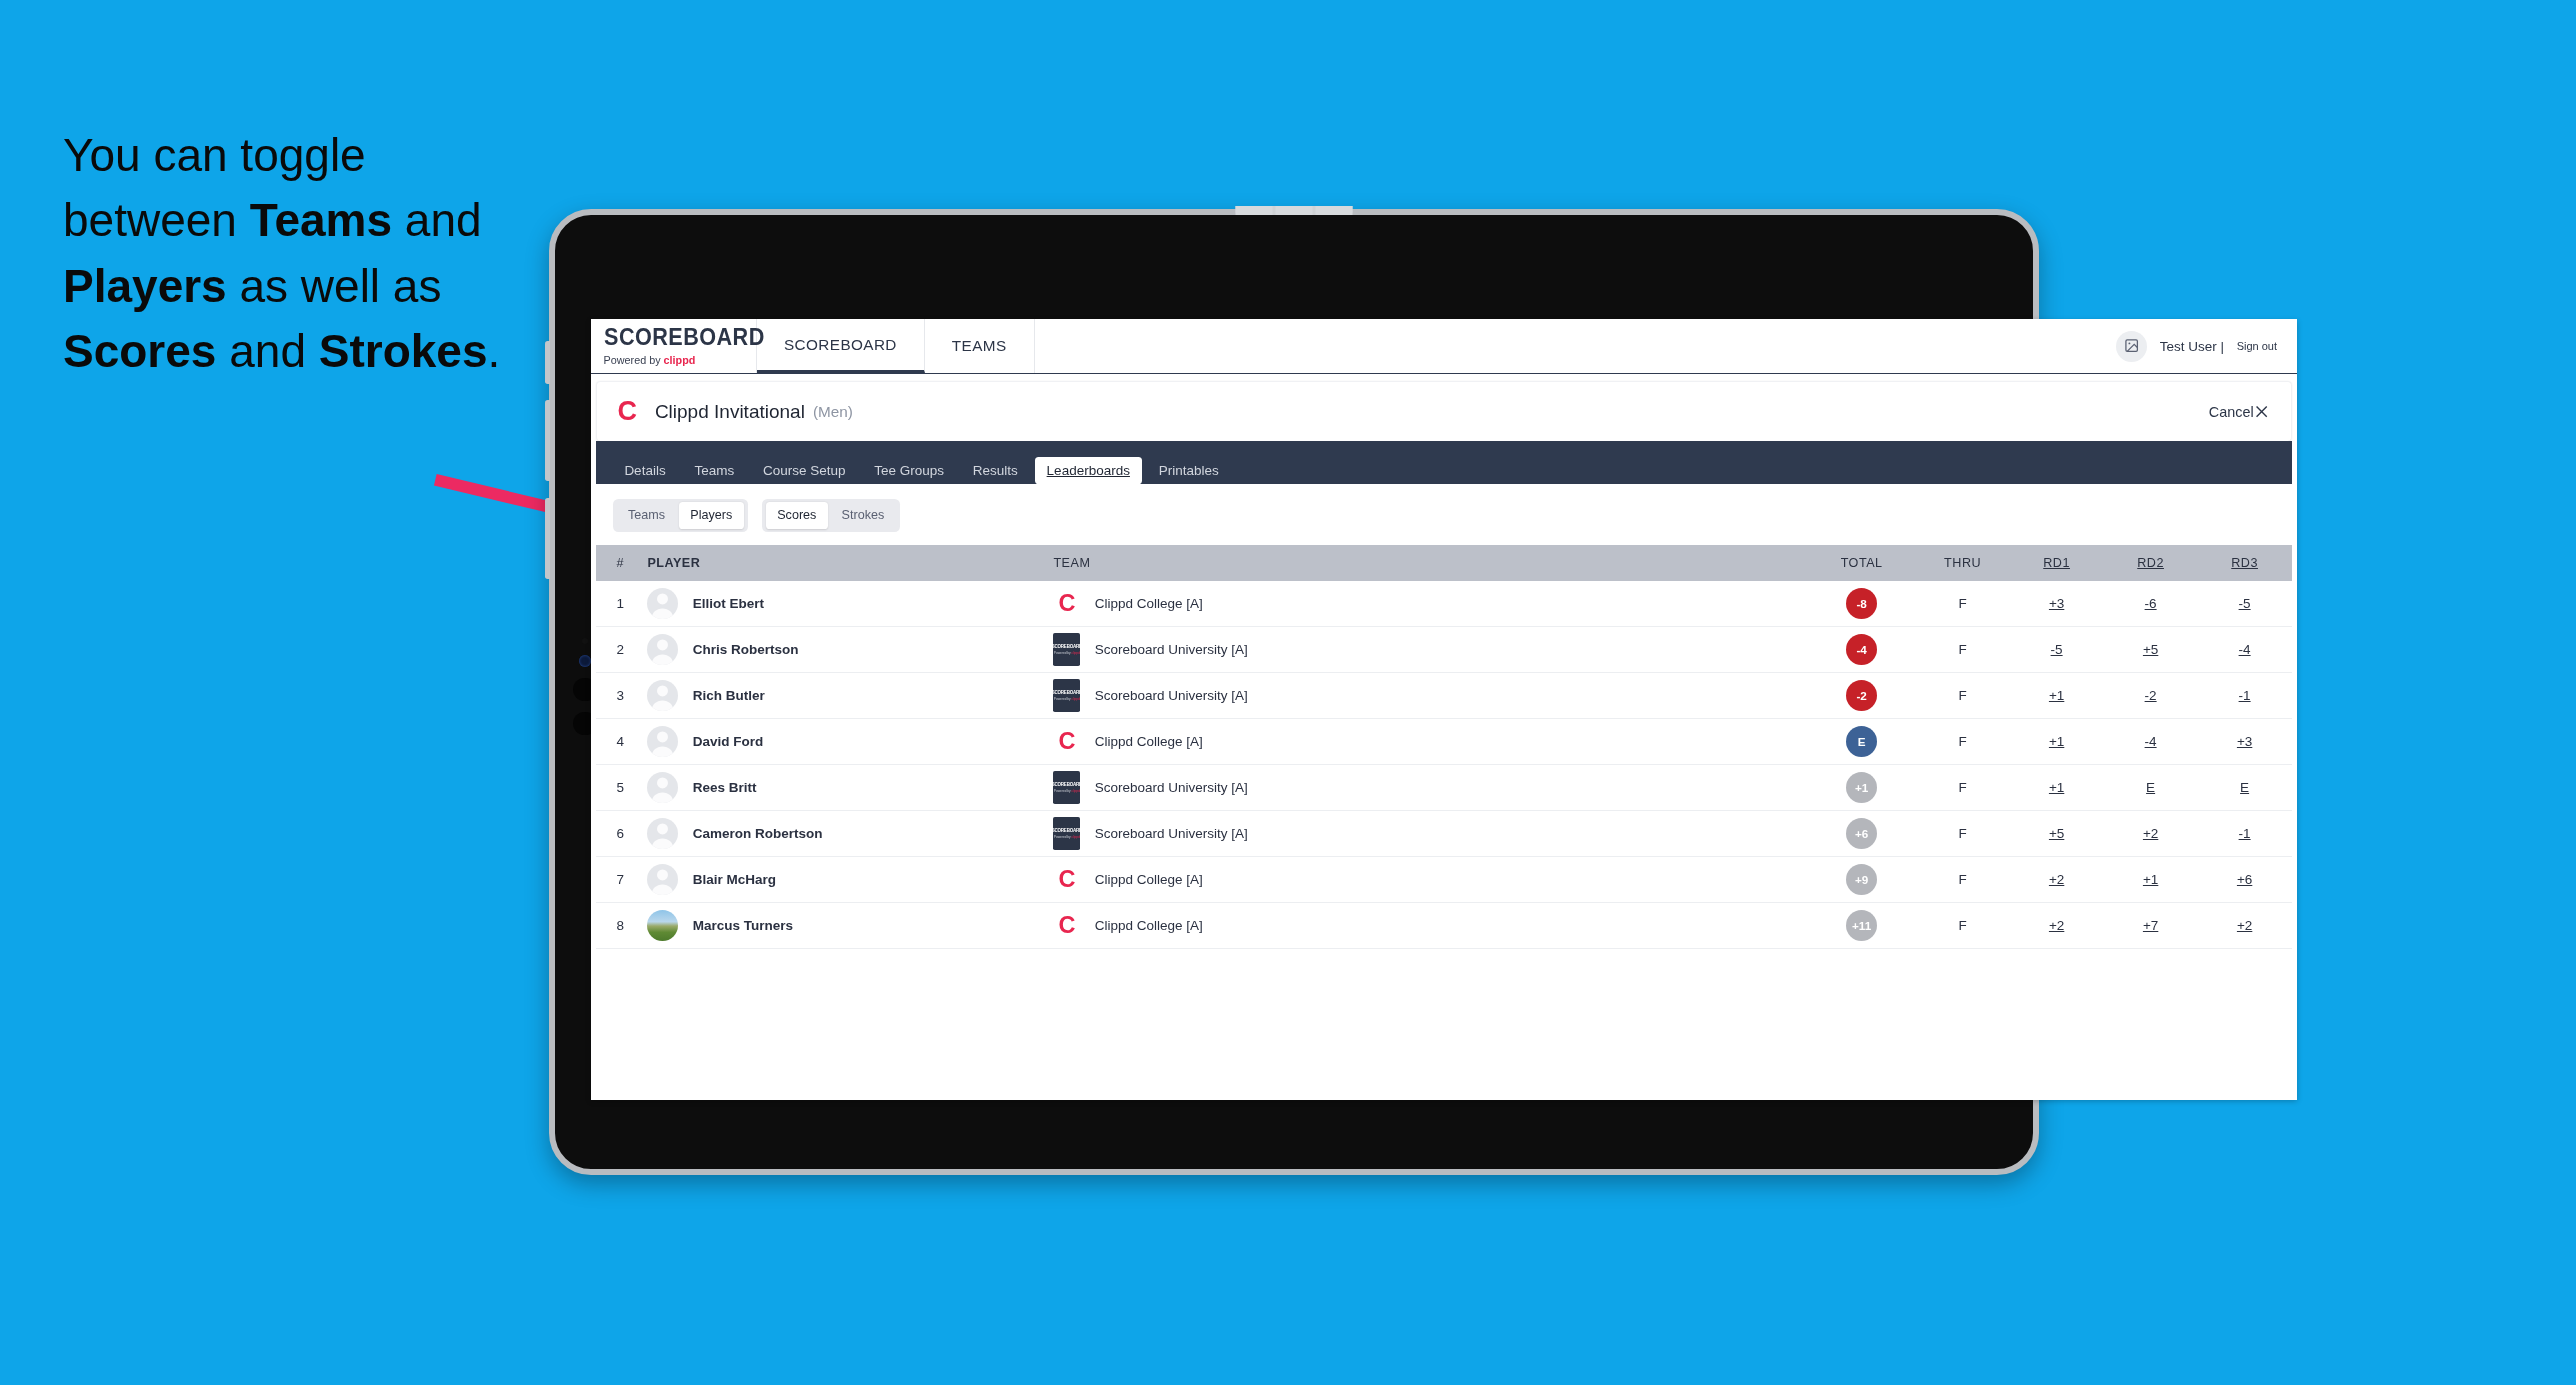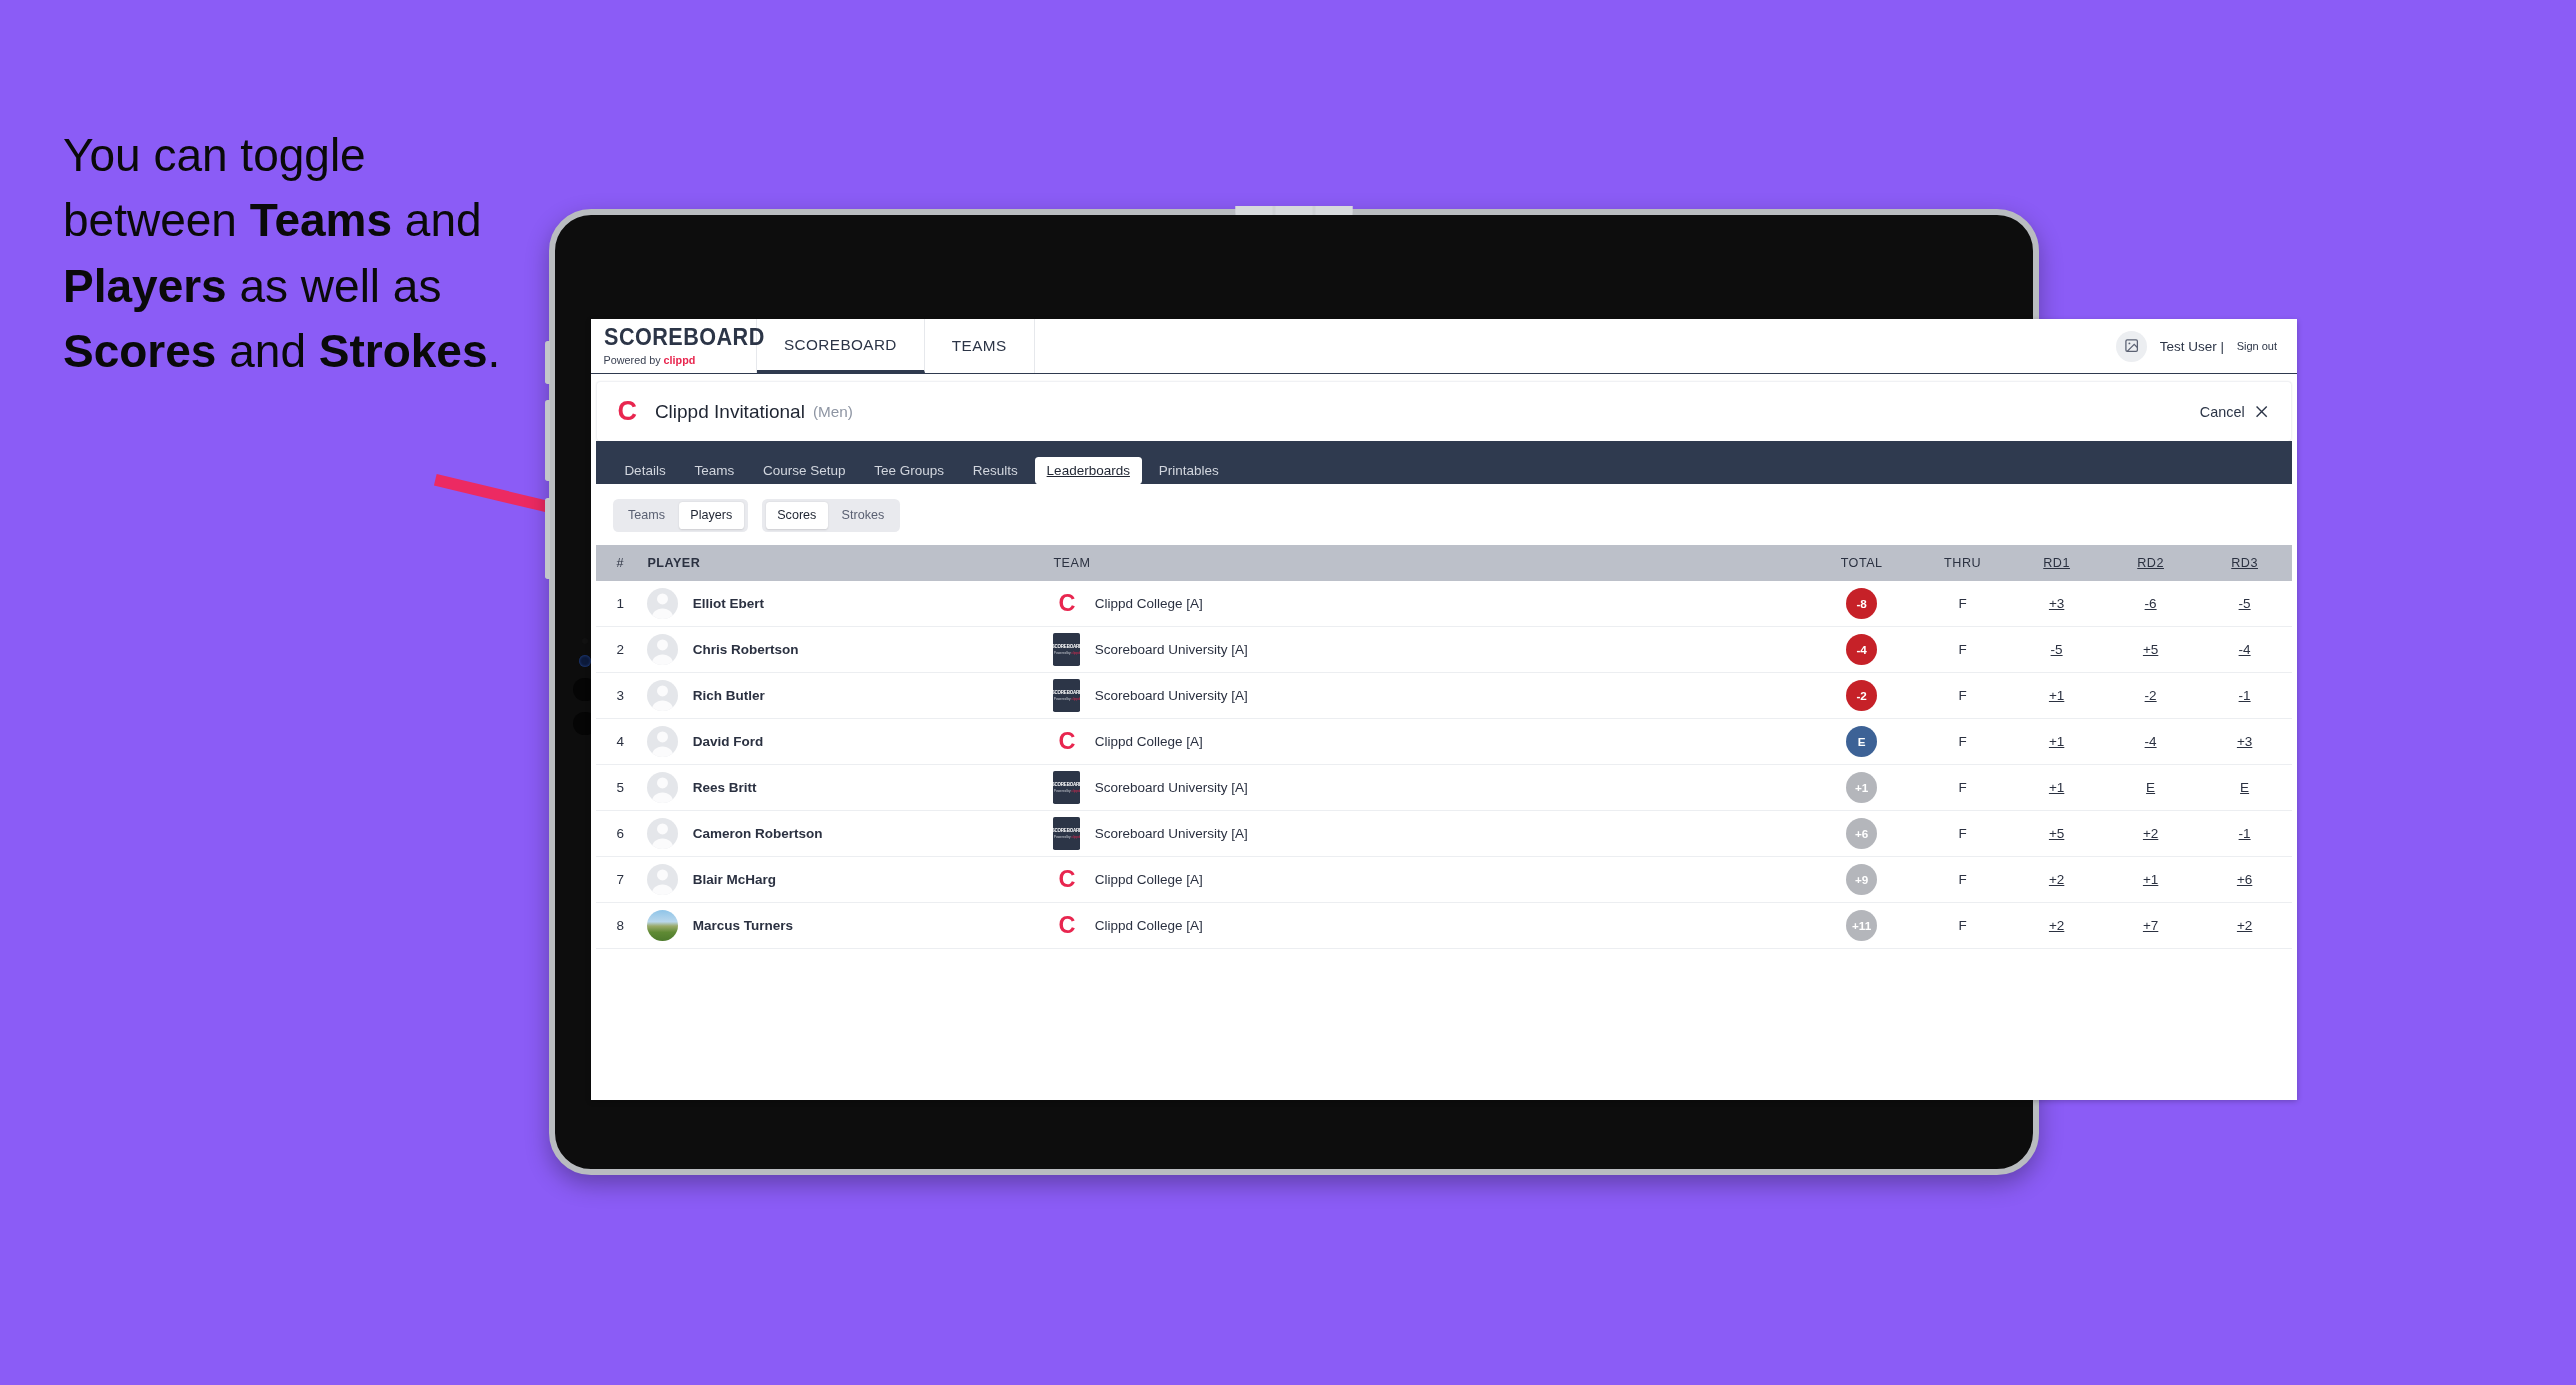--- a/index.html
+++ b/index.html
@@ -2,21 +2,21 @@
 <html style="font-size:14.4px"><head>
 <meta charset="utf-8">
 <style>
   * { box-sizing: border-box; margin: 0; padding: 0; }
   html, body {
     width: 2576px; height: 1386px;
     background: #ffffff;
     font-family: "Liberation Sans", sans-serif;
     overflow: hidden;
   }
-  .page { position: relative; width: 2576px; height: 1386px; background: #8b5cf6; }
+  .page { position: relative; width: 2576px; height: 1386px; background: #0ea5e9; }
 
   
   .annot-left {
     position: absolute; left: 63px; top: 123px; width: 470px;
     font-size: 46px; line-height: 1.42; color: #0a0a0a;
     font-family: "Liberation Sans", sans-serif;
   }
   .annot-left b { font-weight: bold; }
 
   .annot-right {
@@ -106,21 +106,21 @@
   .event-bar {
     margin: 7.2px 5.4px 0 5.4px;
     height: 60px; background:#fff; border-radius: 4.5px;
     display:flex; align-items:center; padding: 0 21.7px 0 20px;
     box-shadow: 0 0.9px 1.8px rgba(0,0,0,.08);
     border: 0.9px solid #f0f1f4; border-bottom: none;
   }
   .c-logo { font-weight: bold; color:#e8264f; font-size: 27px; line-height:1; font-family:"Liberation Sans",sans-serif; }
   .event-title { margin-left: 18px; font-size: 19px; color: #1f2532; }
   .event-sub { margin-left: 8.1px; font-size: 15.3px; color: #8e95a3; }
-  .cancel-wrap { margin-left:auto; display:flex; align-items:center; gap:9px; cursor:pointer; }
+  .cancel-wrap { margin-left:auto; display:flex; align-items:center; cursor:pointer; }
   .cancel-txt { font-size: 14.4px; color: #2c3547; }
 
   
   .subnav {
     margin: 0 5.4px; height: 43px; background: #2f3a4f;
     display:flex; align-items:flex-end; padding: 0 16.3px; gap: 5.4px;
   }
   .subnav-item {
     font-size: 13.5px; color: #d2d6de; padding: 6.3px 11.7px; border-radius: 3.6px; cursor:pointer;
   }

